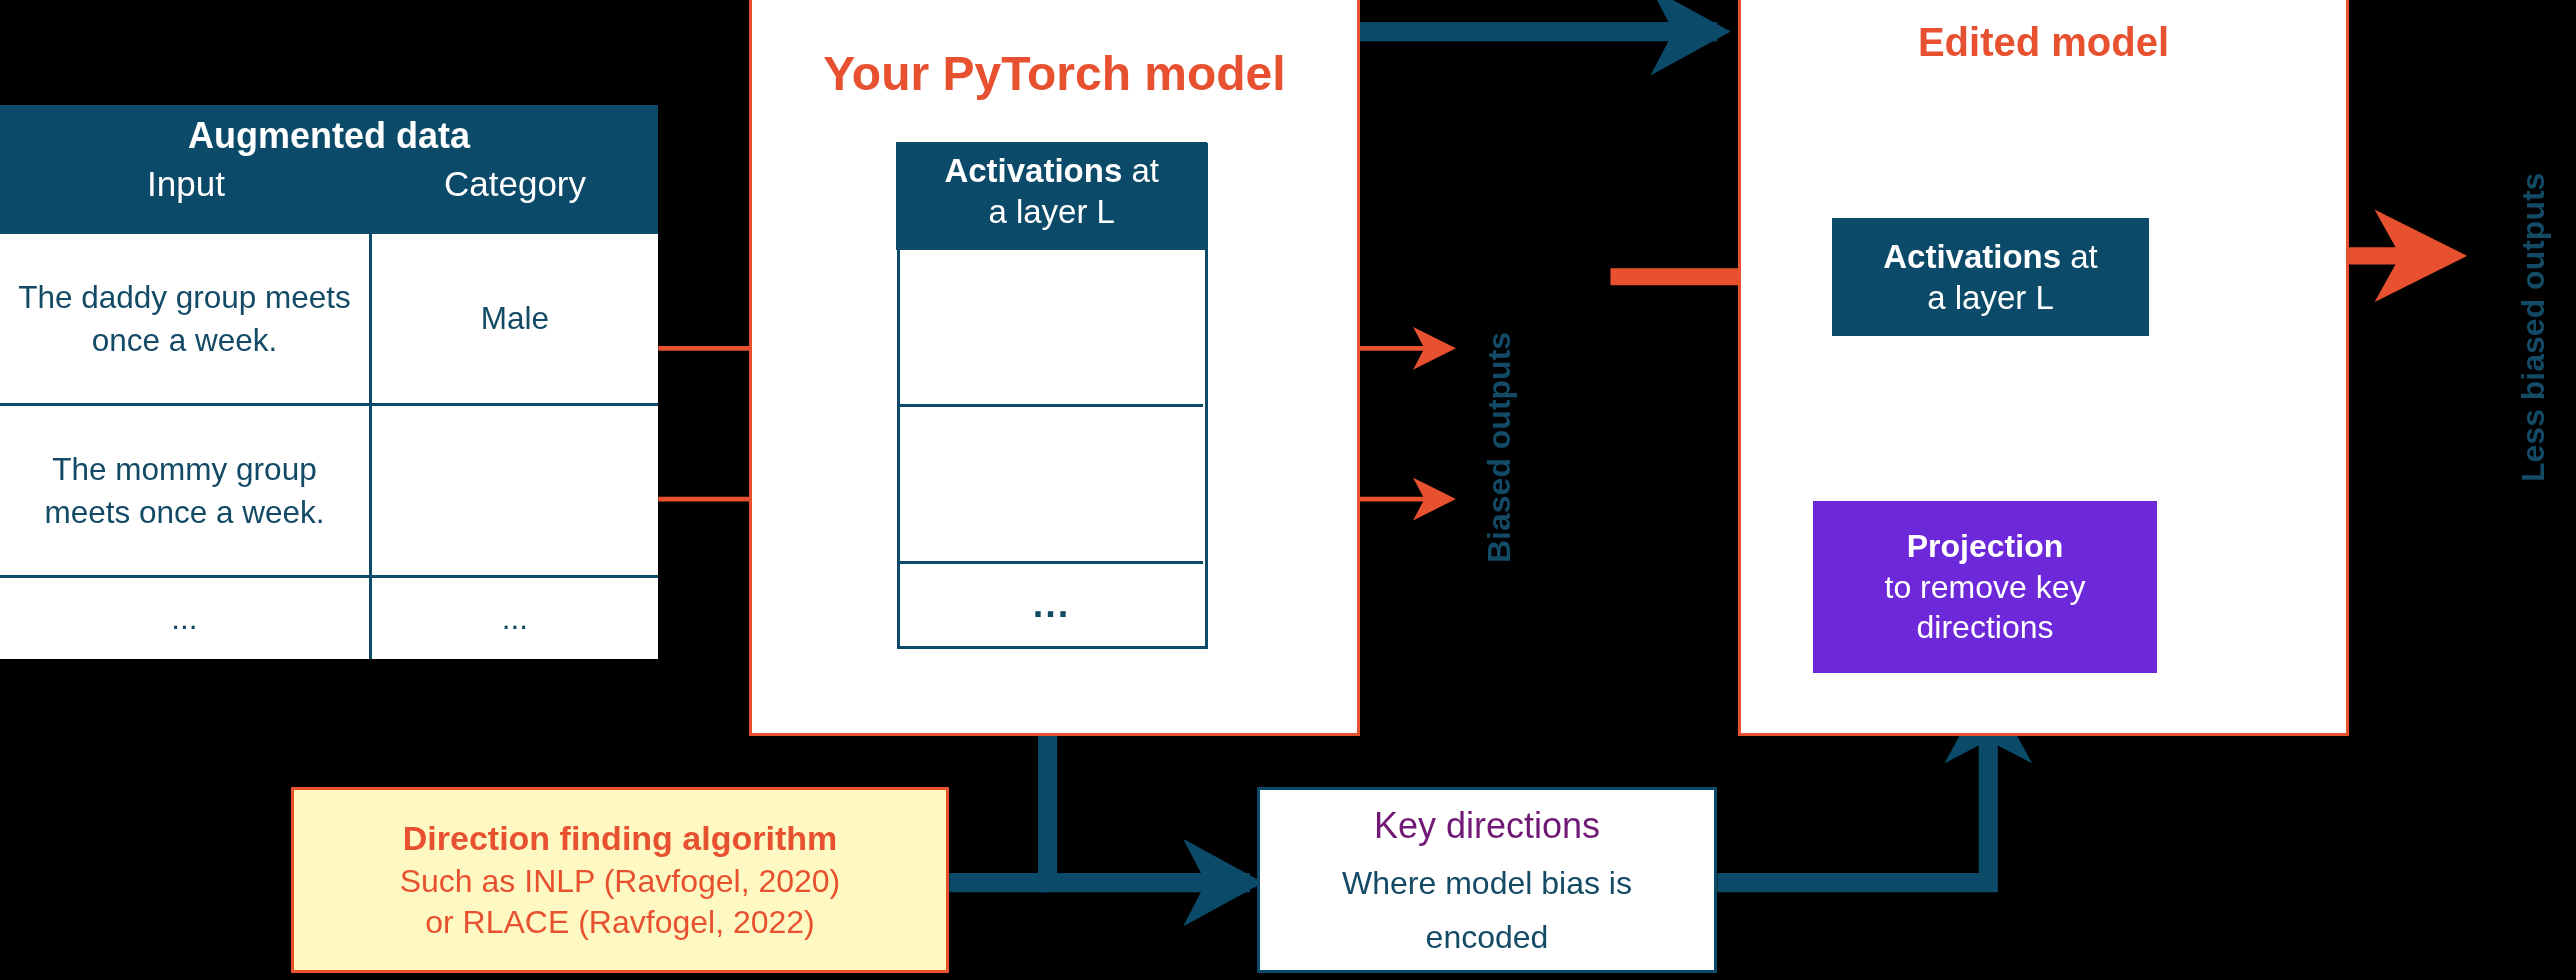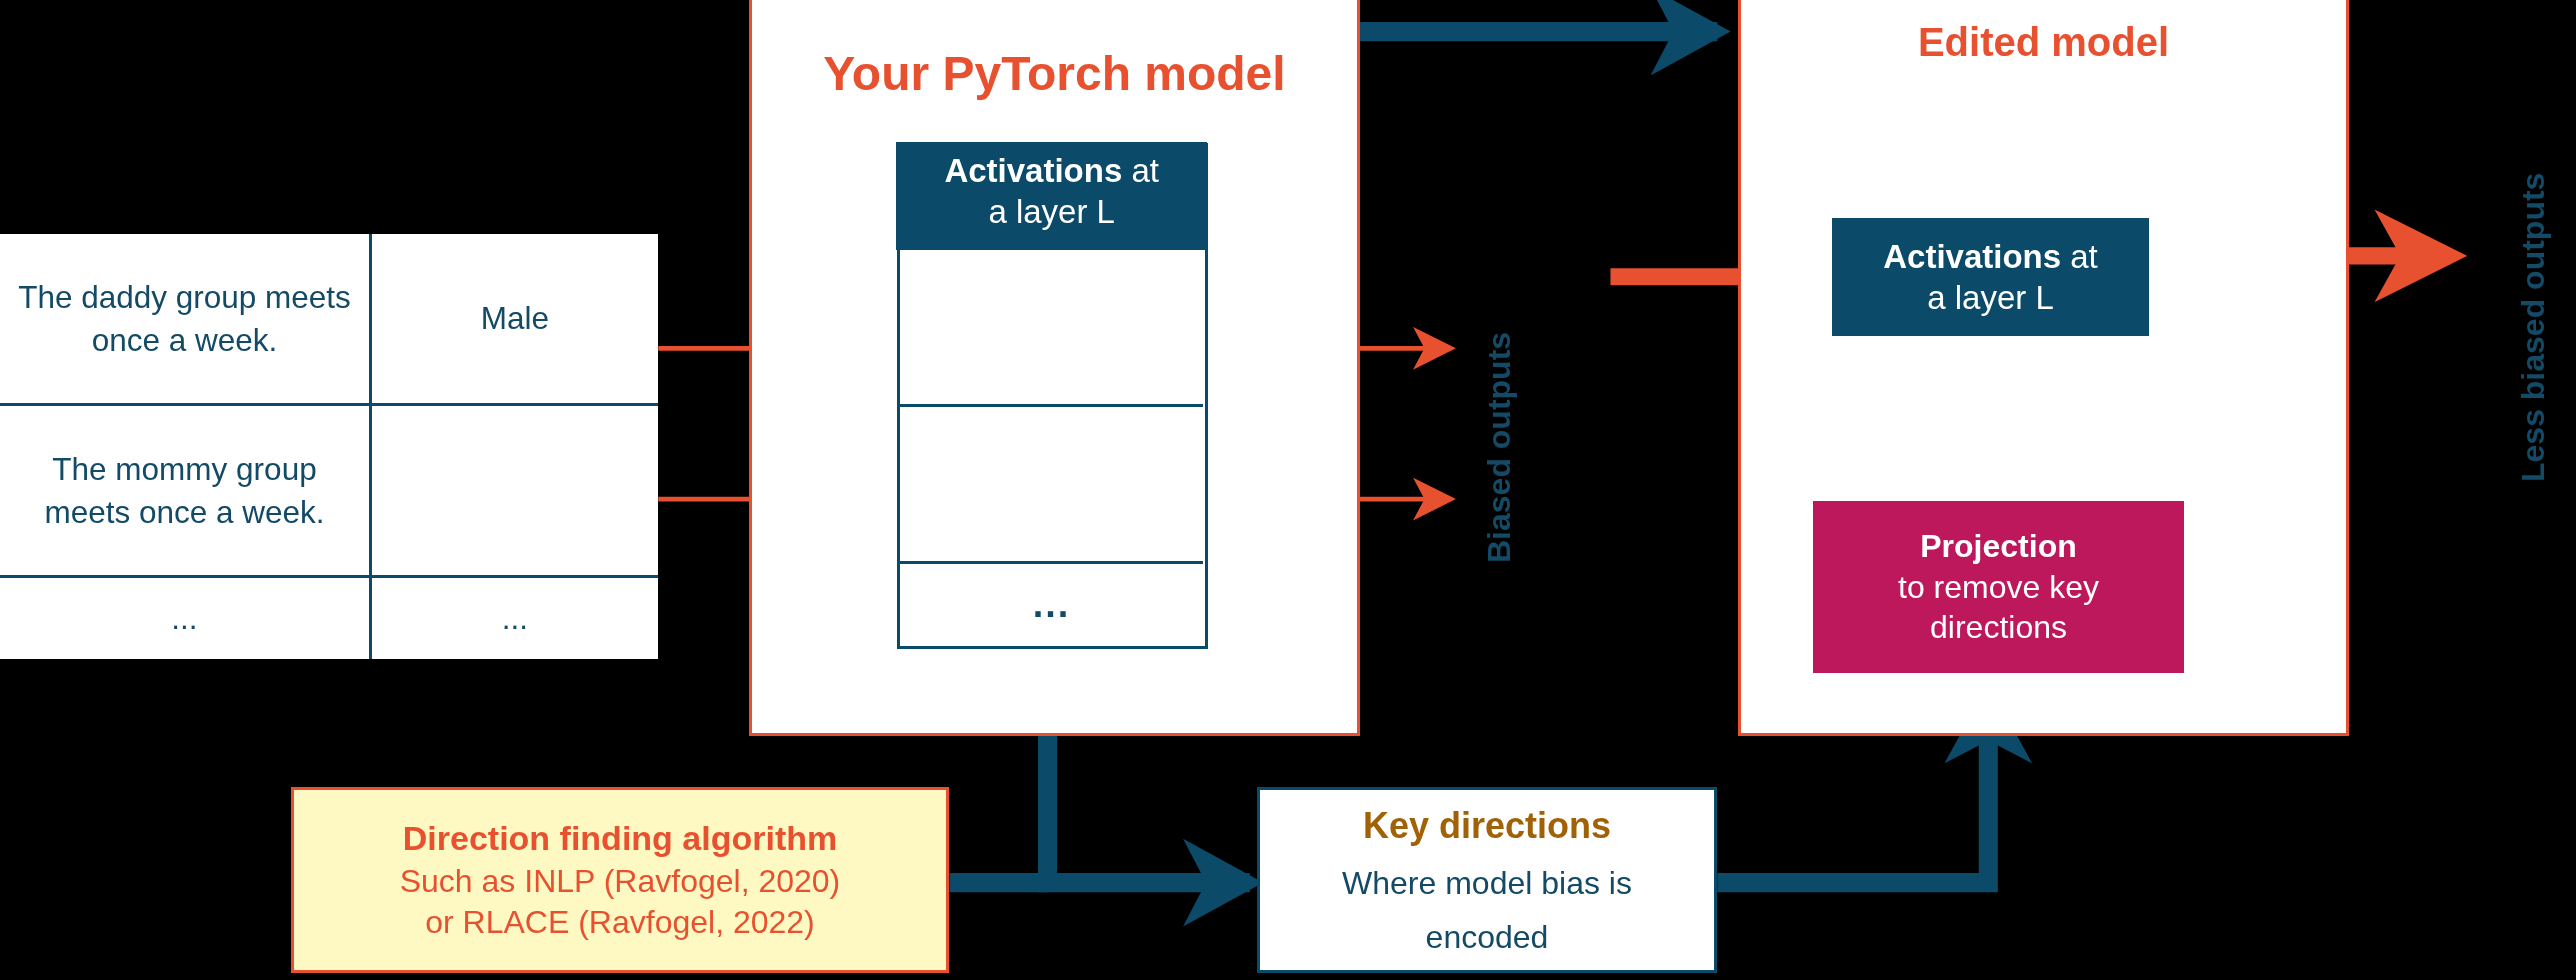--- a/index.html
+++ b/index.html
@@ -47,34 +47,34 @@
       color:#134a66;font-size:38px;font-weight:bold;letter-spacing:1.9px;}
 
   
   #edited-panel{left:1738px;top:-3.8px;width:611px;height:740px;background:#fff;
       border:3.8px solid #e8512f;}
   #edited-title{position:absolute;left:0;top:21px;width:100%;text-align:center;
       color:#e8512f;font-size:40px;font-weight:bold;}
   #activations-edited{left:1832px;top:218px;width:317px;height:118px;background:#0b4a68;
       color:#fff;font-size:33px;text-align:center;line-height:1.25;
       display:flex;align-items:center;justify-content:center;}
-  #projection-box{left:1813px;top:501px;width:371px;height:172px;background:#be185d;
+  #projection-box{left:1813px;top:501px;width:344px;height:172px;background:#6d28d9;
       color:#fff;font-size:32px;text-align:center;line-height:1.28;
       display:flex;align-items:center;justify-content:center;}
 
   
   #dir-algo-box{left:291px;top:787px;width:658px;height:186px;background:#fef9c3;
       border:3.8px solid #e8512f;display:flex;flex-direction:column;
       align-items:center;justify-content:center;line-height:1.3;}
   #dir-algo-title{color:#e8512f;font-size:34px;font-weight:bold;}
   .dir-sub{color:#e8512f;font-size:32px;}
   #key-dir-box{left:1257px;top:787px;width:460px;height:186px;background:#fff;
       border:3.8px solid #0b4a68;display:flex;flex-direction:column;
       align-items:center;justify-content:center;line-height:1.45;}
-  #key-dir-title{color:#a16207;font-size:36px;font-weight:bold;}
+  #key-dir-title{color:#701a75;font-size:36px;font-weight:normal;}
   .key-sub{color:#134a66;font-size:32px;margin-top:8px;}
 
   
   .vlabel{color:#134a66;font-size:32px;font-weight:bold;white-space:nowrap;
       transform-origin:left top;}
   #biased-label{left:1481px;top:563px;transform:rotate(-90deg);}
   #lessbiased-label{left:2515px;top:482px;transform:rotate(-90deg);}
 
   
   #connectors{position:absolute;left:0;top:0;width:2576px;height:981px;}
@@ -116,20 +116,27 @@
   <polyline points="1800,925 2084,925 2084,730" fill="none" stroke="#0b4a68" stroke-width="20" marker-end="url(#navyArrowFat)"></polyline>
 
   <line x1="1688" y1="290" x2="1910" y2="290" stroke="#e8512f" stroke-width="18" marker-end="url(#redArrowFat)"></line>
 
   <line x1="2086" y1="352" x2="2086" y2="512" stroke="#e8512f" stroke-width="18" marker-end="url(#redArrowFat)"></line>
 
   <polyline points="2272,620 2297,620 2297,268 2568,268" fill="none" stroke="#e8512f" stroke-width="18" marker-end="url(#redArrowFat)"></polyline>
 </svg>
 
 <div class="abs" id="table-aug">
+  <div class="abs" id="table-head">
+    <div id="table-title">Augmented data</div>
+    <div id="table-colhdrs">
+      <div class="col-input">Input</div>
+      <div class="col-cat">Category</div>
+    </div>
+  </div>
   <div class="abs" id="table-body">
     <div class="trow r-tall">
       <div class="tcell input">The daddy group meets once a week.</div>
       <div class="tcell cat">Male</div>
     </div>
     <div class="trow r-tall">
       <div class="tcell input">The mommy group meets once a week.</div>
     </div>
     <div class="trow r-short">
       <div class="tcell input">...</div>

